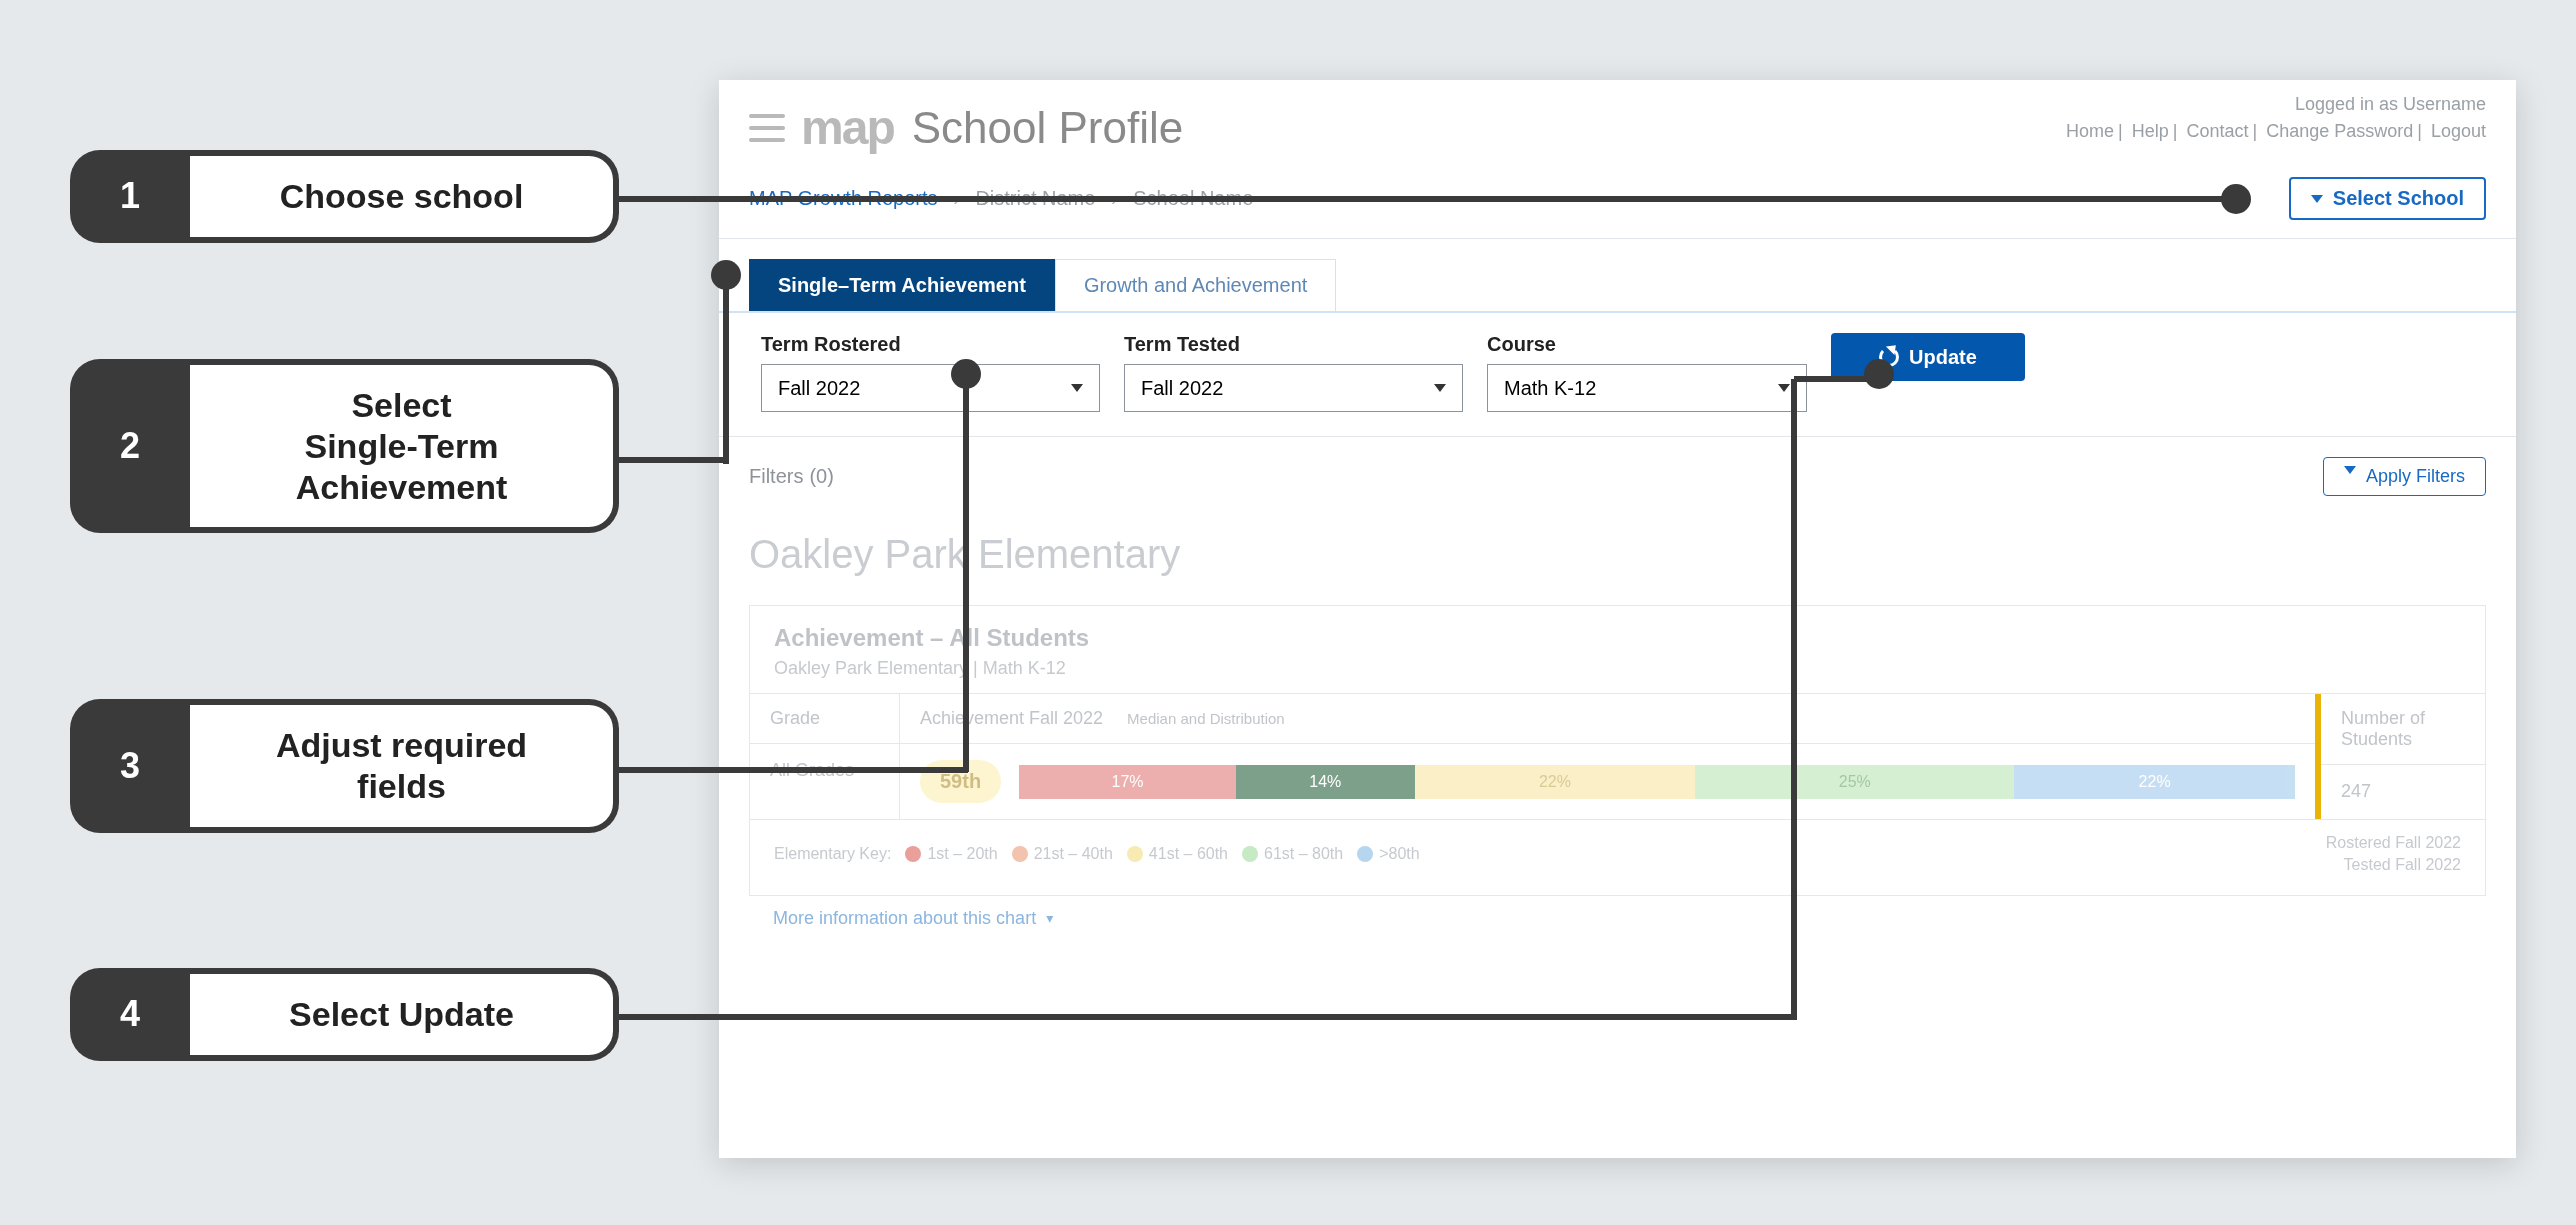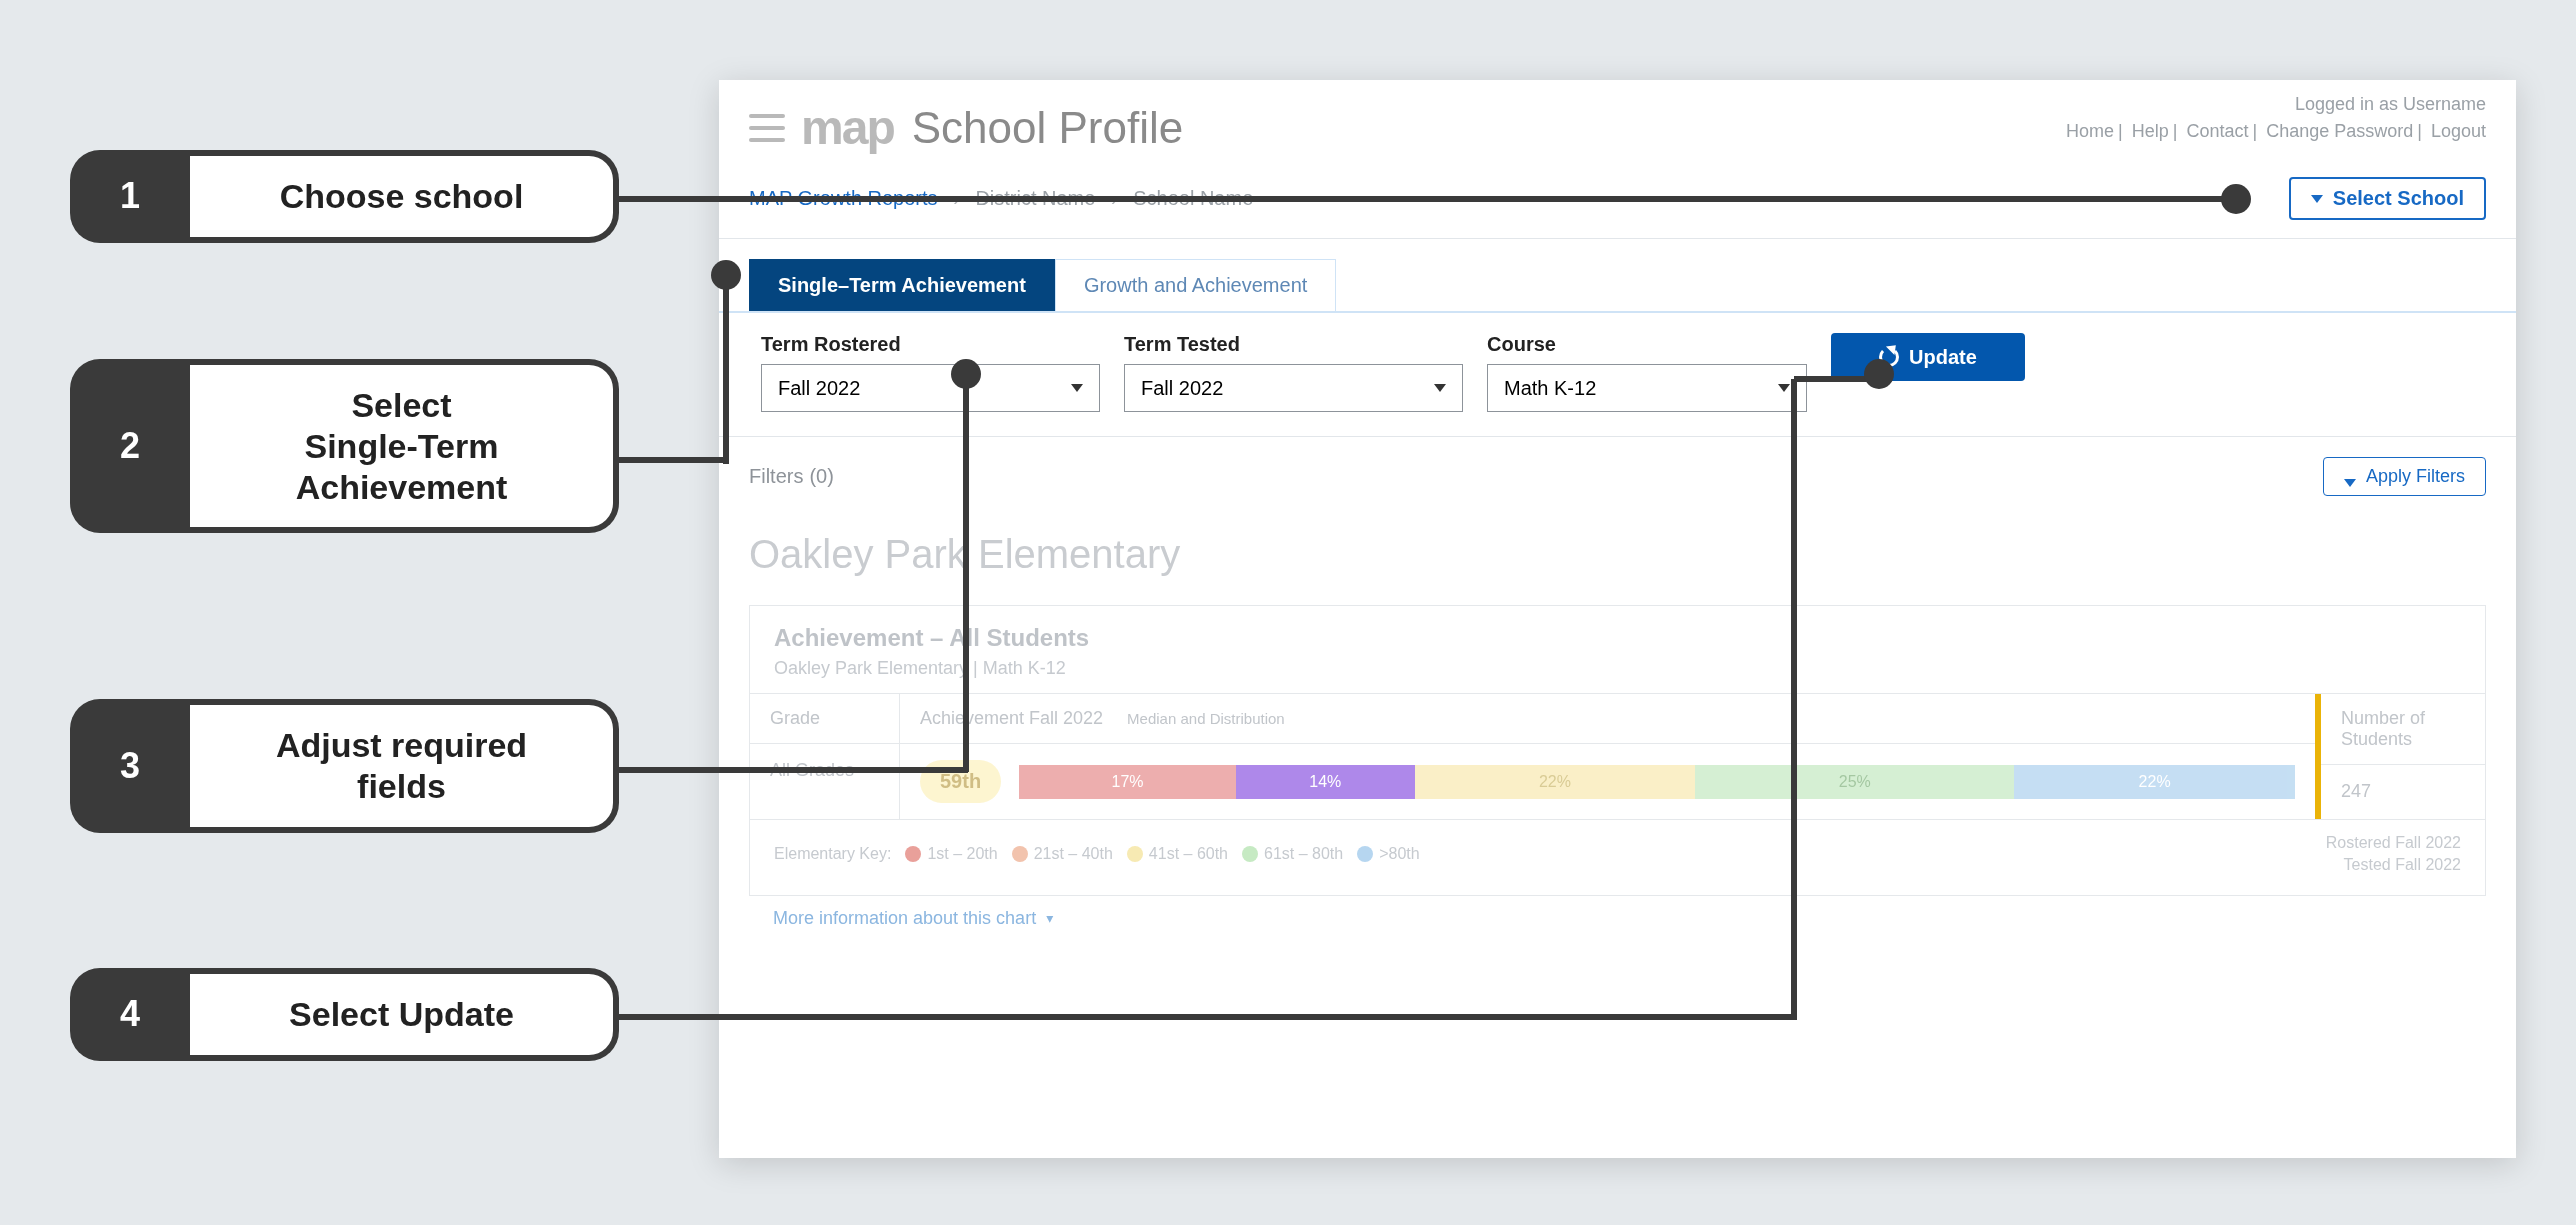--- a/index.html
+++ b/index.html
@@ -219,21 +219,21 @@
   .apply-filters {
     margin-left: auto;
     border: 1px solid #1769c4;
     color: #1769c4;
     background: #fff;
     padding: 8px 20px;
     font-size: 18px;
     border-radius: 4px;
     cursor: pointer;
     display: flex;
-    align-items: flex-end;
+    align-items: flex-start;
     gap: 10px;
   }
   
   .faded {
     padding: 0 30px 30px 30px;
   }
   .school-title {
     font-size: 40px;
     color: #c9ccd0;
     font-weight: 500;
@@ -292,21 +292,21 @@
     opacity: .55;
   }
   .dist-bar .seg {
     display: flex;
     align-items: center;
     justify-content: center;
     color: #fff;
     font-size: 16px;
   }
   .seg.red1 { background: #e06d6d; }
-  .seg.red2 { background: #6d28d9; }
+  .seg.red2 { background: #14532d; }
   .seg.yel  { background: #f6e39a; color: #bba23f; }
   .seg.grn  { background: #b4e3b0; color: #5a9b56; }
   .seg.blu  { background: #96c4ea; }
   .panel-foot {
     padding: 12px 24px 18px 24px;
     display: flex;
     align-items: center;
     font-size: 16px;
     color: #c6cacf;
     flex-wrap: wrap;

